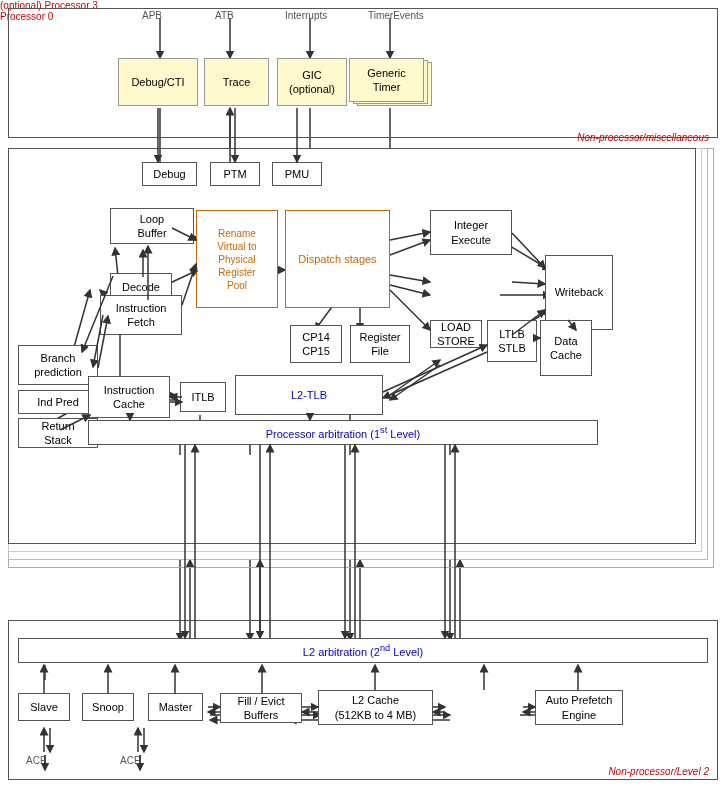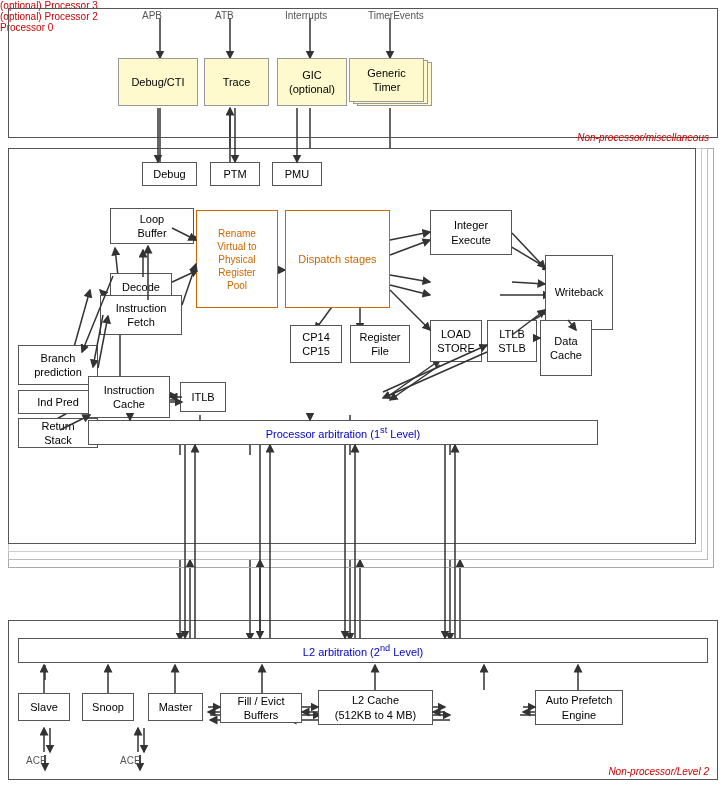--- a/index.html
+++ b/index.html
@@ -237,21 +237,20 @@
     <span style="white-space:pre-line;">Generic
 Timer</span>
   </div>
 
   <div class="label-section" style="right:18px;top:132px;">Non-processor/miscellaneous</div>
 
   <div class="section-box" style="left:8px;top:148px;width:706px;height:420px;border:1.5px solid #aaa;"></div>
   <div class="label-red" style="right:18px;top:556px;">(optional) Processor 3</div>
 
   <div class="section-box" style="left:8px;top:148px;width:700px;height:412px;border:1.5px solid #bbb;"></div>
-  <div class="label-red" style="right:18px;top:548px;">(optional) Processor 2</div>
 
   <div class="section-box" style="left:8px;top:148px;width:694px;height:404px;border:1.5px solid #ccc;"></div>
 
   <div class="section-box" style="left:8px;top:148px;width:688px;height:396px;border:1.5px solid #555;"></div>
   <div class="label-red" style="right:24px;top:532px;">Processor 0</div>
 
   <div class="block" style="left:142px;top:162px;width:55px;height:24px;">
     <span>Debug</span>
   </div>
 
@@ -305,20 +304,23 @@
 
   <div class="block" style="left:88px;top:376px;width:82px;height:42px;">
     <span style="white-space:pre-line;">Instruction
 Cache</span>
   </div>
 
   <div class="block" style="left:180px;top:382px;width:46px;height:30px;">
     <span>ITLB</span>
   </div>
 
+  <div class="block block-blue-text" style="left:235px;top:375px;width:148px;height:40px;">
+    <span style="color:#0000cc;">L2-TLB</span>
+  </div>
 
   <div class="block" style="left:290px;top:325px;width:52px;height:38px;">
     <span style="white-space:pre-line;">CP14
 CP15</span>
   </div>
 
   <div class="block" style="left:350px;top:325px;width:60px;height:38px;">
     <span style="white-space:pre-line;">Register
 File</span>
   </div>
@@ -326,21 +328,21 @@
   <div class="block" style="left:430px;top:210px;width:82px;height:45px;">
     <span style="white-space:pre-line;">Integer
 Execute</span>
   </div>
 
 
   <div class="block" style="left:545px;top:255px;width:68px;height:75px;">
     <span>Writeback</span>
   </div>
 
-  <div class="block" style="left:430px;top:320px;width:52px;height:42px;">
+  <div class="block" style="left:430px;top:320px;width:52px;height:28px;">
     <span style="white-space:pre-line;">LOAD
 STORE</span>
   </div>
 
   <div class="block" style="left:487px;top:320px;width:50px;height:42px;">
     <span style="white-space:pre-line;">LTLB
 STLB</span>
   </div>
 
   <div class="block" style="left:540px;top:320px;width:52px;height:56px;">

